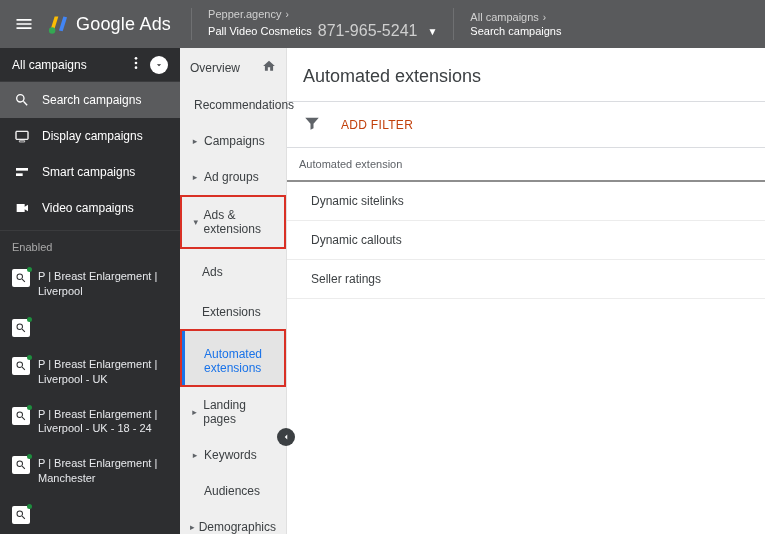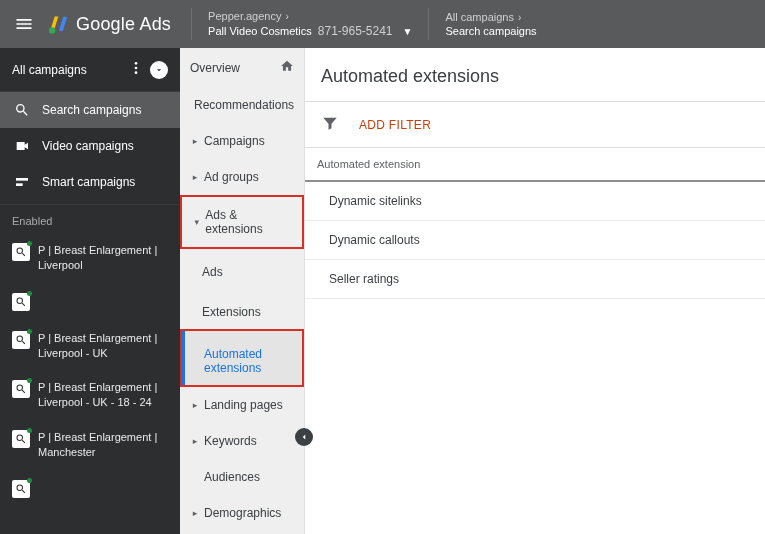--- a/index.html
+++ b/index.html
@@ -7,21 +7,21 @@
 
   
   .topbar { height: 48px; background: #595a5c; display: flex; align-items: center; color: #fff; }
   .top-hamburger { width: 48px; display:flex; align-items:center; justify-content:center; cursor:pointer; }
   .logo { display:flex; align-items:center; gap:6px; padding-right:12px; }
   .logo-name { font-size:18px; font-weight:400; letter-spacing:.2px; }
   .bc-sep { width:1px; height:32px; background:#6f7072; margin:0 8px; }
   .bc-col { display:flex; flex-direction:column; padding:4px 8px; font-size:11px; min-width:190px; }
   .bc-col .top { color:#d0d0d0; margin-bottom:2px; display:flex; align-items:center; gap:4px; }
   .bc-col .bot { color:#fff; font-weight:500; display:flex; align-items:center; gap:6px; }
-  .bc-col .acc { color:#cfcfcf; font-size:12px; }
+  .bc-col .acc { color:#cfcfcf; font-size:16px; }
   .chev-r { font-size:10px; color:#d0d0d0; }
   .dropdown-caret { margin-left:4px; font-size:10px; }
 
   .layout { display:flex; height: calc(534px - 48px); }
 
   
   .leftnav { width:180px; background:#2d2e30; color:#fff; font-size:12px; display:flex; flex-direction:column; }
   .leftnav-header { display:flex; align-items:center; height:44px; padding:0 12px; border-bottom:1px solid #3a3b3d; }
   .leftnav-header .title { flex:1; font-weight:500; font-size:12px; }
   .leftnav-header .dots { padding:0 6px; cursor:pointer; }
@@ -31,21 +31,21 @@
   .nav-item { display:flex; align-items:center; gap:10px; padding:10px 12px; cursor:pointer; font-weight:500; }
   .nav-item.selected { background:#5a5b5d; }
   .nav-item .ico { width:20px; display:flex; align-items:center; justify-content:center; }
   .nav-section-label { padding:10px 12px 6px; color:#a9a9a9; font-size:11px; border-top:1px solid #3a3b3d; margin-top:4px; }
   .camp-item { display:flex; align-items:flex-start; gap:8px; padding:10px 12px; cursor:pointer; font-weight:500; }
   .camp-item .sq { width:18px; height:18px; background:#fff; border-radius:2px; display:flex; align-items:center; justify-content:center; position:relative; flex-shrink:0; }
   .camp-item .sq .dot { position:absolute; top:-2px; right:-2px; width:5px; height:5px; background:#1e8e3e; border-radius:50%; }
   .camp-item .lbl { font-size:11px; line-height:1.35; color:#e8eaed; }
 
   
-  .midnav { width:125px; background:#efefef; border-right:1px solid #e0e0e0; position:relative; font-size:12px; }
+  .midnav { width:107px; background:#efefef; border-right:1px solid #e0e0e0; position:relative; font-size:12px; }
   .mid-item { display:flex; align-items:center; gap:4px; padding:11px 10px; color:#3c4043; cursor:pointer; }
   .mid-item .caret { width:10px; display:inline-flex; justify-content:center; color:#5f6368; font-size:9px; }
   .mid-item.header { font-weight:500; justify-content:space-between; }
   .mid-item.expanded { color:#3c4043; }
   .mid-sub { padding:16px 10px 10px 22px; color:#3c4043; cursor:pointer; }
   .mid-sub.active { background:#e4e4e4; color:#1a73e8; border-left:3px solid #1a73e8; padding-left:19px; }
   .red-box { border:2px solid #d93025 !important; }
   .red-wrap { border:2px solid #d93025; }
   .collapse-handle { position:absolute; right:-9px; top:380px; width:18px; height:18px; background:#3c4043; border-radius:50%; display:flex; align-items:center; justify-content:center; cursor:pointer; }
 
@@ -127,33 +127,42 @@
       <span class="ico">
         <svg width="16" height="16" viewBox="0 0 24 24" fill="#fff">
             <path d="M15.5 14h-.79l-.28-.27A6.47 6.47 0 0016 9.5 6.5 6.5 0 109.5 16a6.47 6.47 0 004.23-1.57l.27.28v.79l5 4.99L20.49 19l-4.99-5zm-6 0A4.5 4.5 0 1114 9.5 4.49 4.49 0 019.5 14z"></path>
           </svg>
       </span>
       <span>Search campaigns</span>
     </div>
     <div class="nav-item">
       <span class="ico">
         <svg width="16" height="16" viewBox="0 0 24 24" fill="#fff">
-            <path d="M4 6h12v12H4z M16 10l5-3v10l-5-3z"></path>
-          </svg>
-      </span>
-      <span>Video campaigns</span>
+            <path d="M3 5h18v12H3z M8 19h8v2H8z" stroke="#fff" stroke-width="1" fill="none"></path>
+            <rect x="3" y="5" width="18" height="12" rx="1" fill="none" stroke="#fff" stroke-width="1.5"></rect>
+          </svg>
+      </span>
+      <span>Display campaigns</span>
     </div>
     <div class="nav-item">
       <span class="ico">
         <svg width="16" height="16" viewBox="0 0 24 24" fill="#fff">
             <rect x="3" y="6" width="18" height="4"></rect>
             <rect x="3" y="14" width="10" height="4"></rect>
           </svg>
       </span>
       <span>Smart campaigns</span>
+    </div>
+    <div class="nav-item">
+      <span class="ico">
+        <svg width="16" height="16" viewBox="0 0 24 24" fill="#fff">
+            <path d="M4 6h12v12H4z M16 10l5-3v10l-5-3z"></path>
+          </svg>
+      </span>
+      <span>Video campaigns</span>
     </div>
 
     <div class="nav-section-label">Enabled</div>
 
     <div class="camp-item">
       <span class="sq">
           <svg width="12" height="12" viewBox="0 0 24 24" fill="#2d2e30">
             <path d="M15.5 14h-.79l-.28-.27A6.47 6.47 0 0016 9.5 6.5 6.5 0 109.5 16a6.47 6.47 0 004.23-1.57l.27.28v.79l5 4.99L20.49 19l-4.99-5zm-6 0A4.5 4.5 0 1114 9.5 4.49 4.49 0 019.5 14z"></path>
           </svg>
           <span class="dot"></span>

